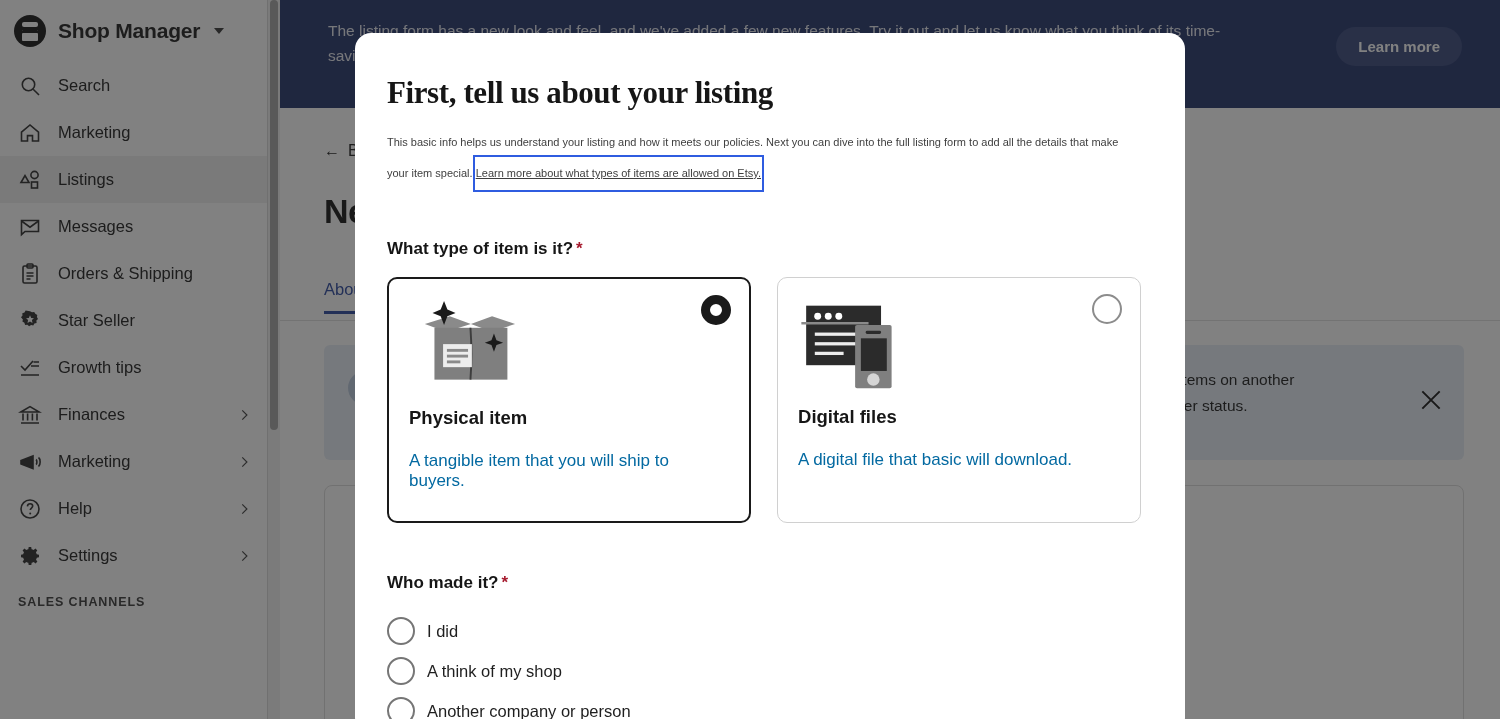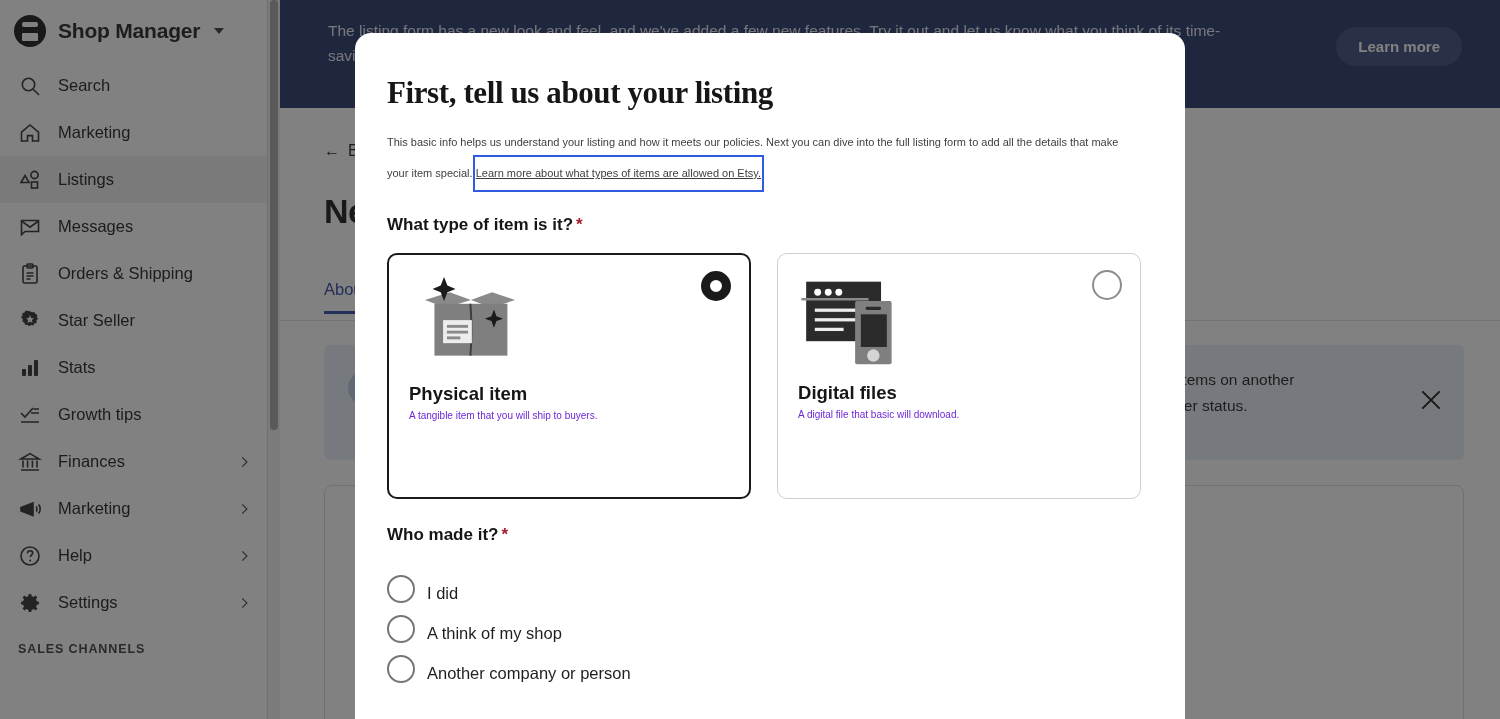--- a/index.html
+++ b/index.html
@@ -154,46 +154,46 @@
   .m-desc {
     font-size: 11px; color: #3e3e3e; line-height: 31px; max-width: 760px;
   }
   .m-link {
     display: inline-block;
     color: #3e3e3e; text-decoration: underline;
     outline: 2px solid #2f5ce0; outline-offset: 1px;
     cursor: pointer;
   }
   .m-q {
-    font-size: 17px; font-weight: bold; color: #161616; margin-top: 26px;
+    font-size: 17px; font-weight: bold; color: #161616; margin-top: 50px;
   }
   .req { color: #a61a2e; font-weight: bold; margin-left: 3px; }
 
   .cards { display: flex; gap: 26px; margin-top: 18px; }
   .card {
     width: 370px; height: 246px; border-radius: 10px;
     border: 1px solid #d0d0d0; background: #fff; position: relative;
     padding: 18px 20px; cursor: pointer;
   }
   .card.selected { border: 2px solid #1a1a1a; }
   .card-radio {
     position: absolute; right: 18px; top: 16px;
     width: 30px; height: 30px; border-radius: 50%;
     border: 2px solid #8c8c8c; background: #fff;
   }
   .card.selected .card-radio {
     border: 9px solid #1a1a1a; background: #ffffff;
   }
   .card-art { height: 96px; margin-top: 2px; position: relative; }
   .card-name { font-size: 18.5px; font-weight: bold; color: #161616; margin-top: 12px; }
-  .card-sub { font-size: 10px; color: #6d28d9; margin-top: 5px; }
+  .card-sub { font-size: 17px; color: #0369a1; margin-top: 22px; }
 
   .radio-list { margin-top: 18px; }
   .radio-row {
-    display: flex; align-items: flex-end; gap: 12px;
+    display: flex; align-items: center; gap: 12px;
     height: 40px; cursor: pointer;
   }
   .radio-dot {
     width: 28px; height: 28px; border-radius: 50%;
     border: 2px solid #767676; background: #fff; flex: 0 0 auto;
   }
   .radio-text { font-size: 16.5px; color: #1f1f1f; }
 </style>
 </head>
 <body>
@@ -256,30 +256,20 @@
             <span class="nav-label">Orders &amp; Shipping</span>
           </div>
           <div class="nav-item">
             <span class="nav-ico">
               <svg viewBox="0 0 24 24" fill="currentColor">
                 <path d="M12 2.2l2 1.1 2.2-.4 1.1 1.9 2 1.1-.4 2.2 1.1 1.9-1.6 1.6.2 2.3-2.2.7-1.1 2-2.2-.5-2 1.2-1.7-1.5-2.3.2-.7-2.2-2-1.2.5-2.2L3 8.3l1.5-1.7-.2-2.3 2.2-.7L7.6 1.6z"></path>
                 <path d="M12 6.3l1.2 2.6 2.8.3-2.1 1.9.6 2.8L12 12.5l-2.5 1.4.6-2.8-2.1-1.9 2.8-.3z" fill="#fff"></path>
               </svg>
             </span>
             <span class="nav-label">Star Seller</span>
-          </div>
-          <div class="nav-item">
-            <span class="nav-ico">
-              <svg viewBox="0 0 24 24" fill="currentColor">
-                <rect x="4" y="13" width="4" height="7" rx="1"></rect>
-                <rect x="10" y="9" width="4" height="11" rx="1"></rect>
-                <rect x="16" y="4" width="4" height="16" rx="1"></rect>
-              </svg>
-            </span>
-            <span class="nav-label">Stats</span>
           </div>
           <div class="nav-item">
             <span class="nav-ico">
               <svg viewBox="0 0 24 24" fill="none" stroke="currentColor" stroke-width="1.6">
                 <path d="M3 10 L7 14 L15 5"></path>
                 <path d="M13 10h8M15.5 6h5.5M3 19h18"></path>
               </svg>
             </span>
             <span class="nav-label">Growth tips</span>
           </div>

